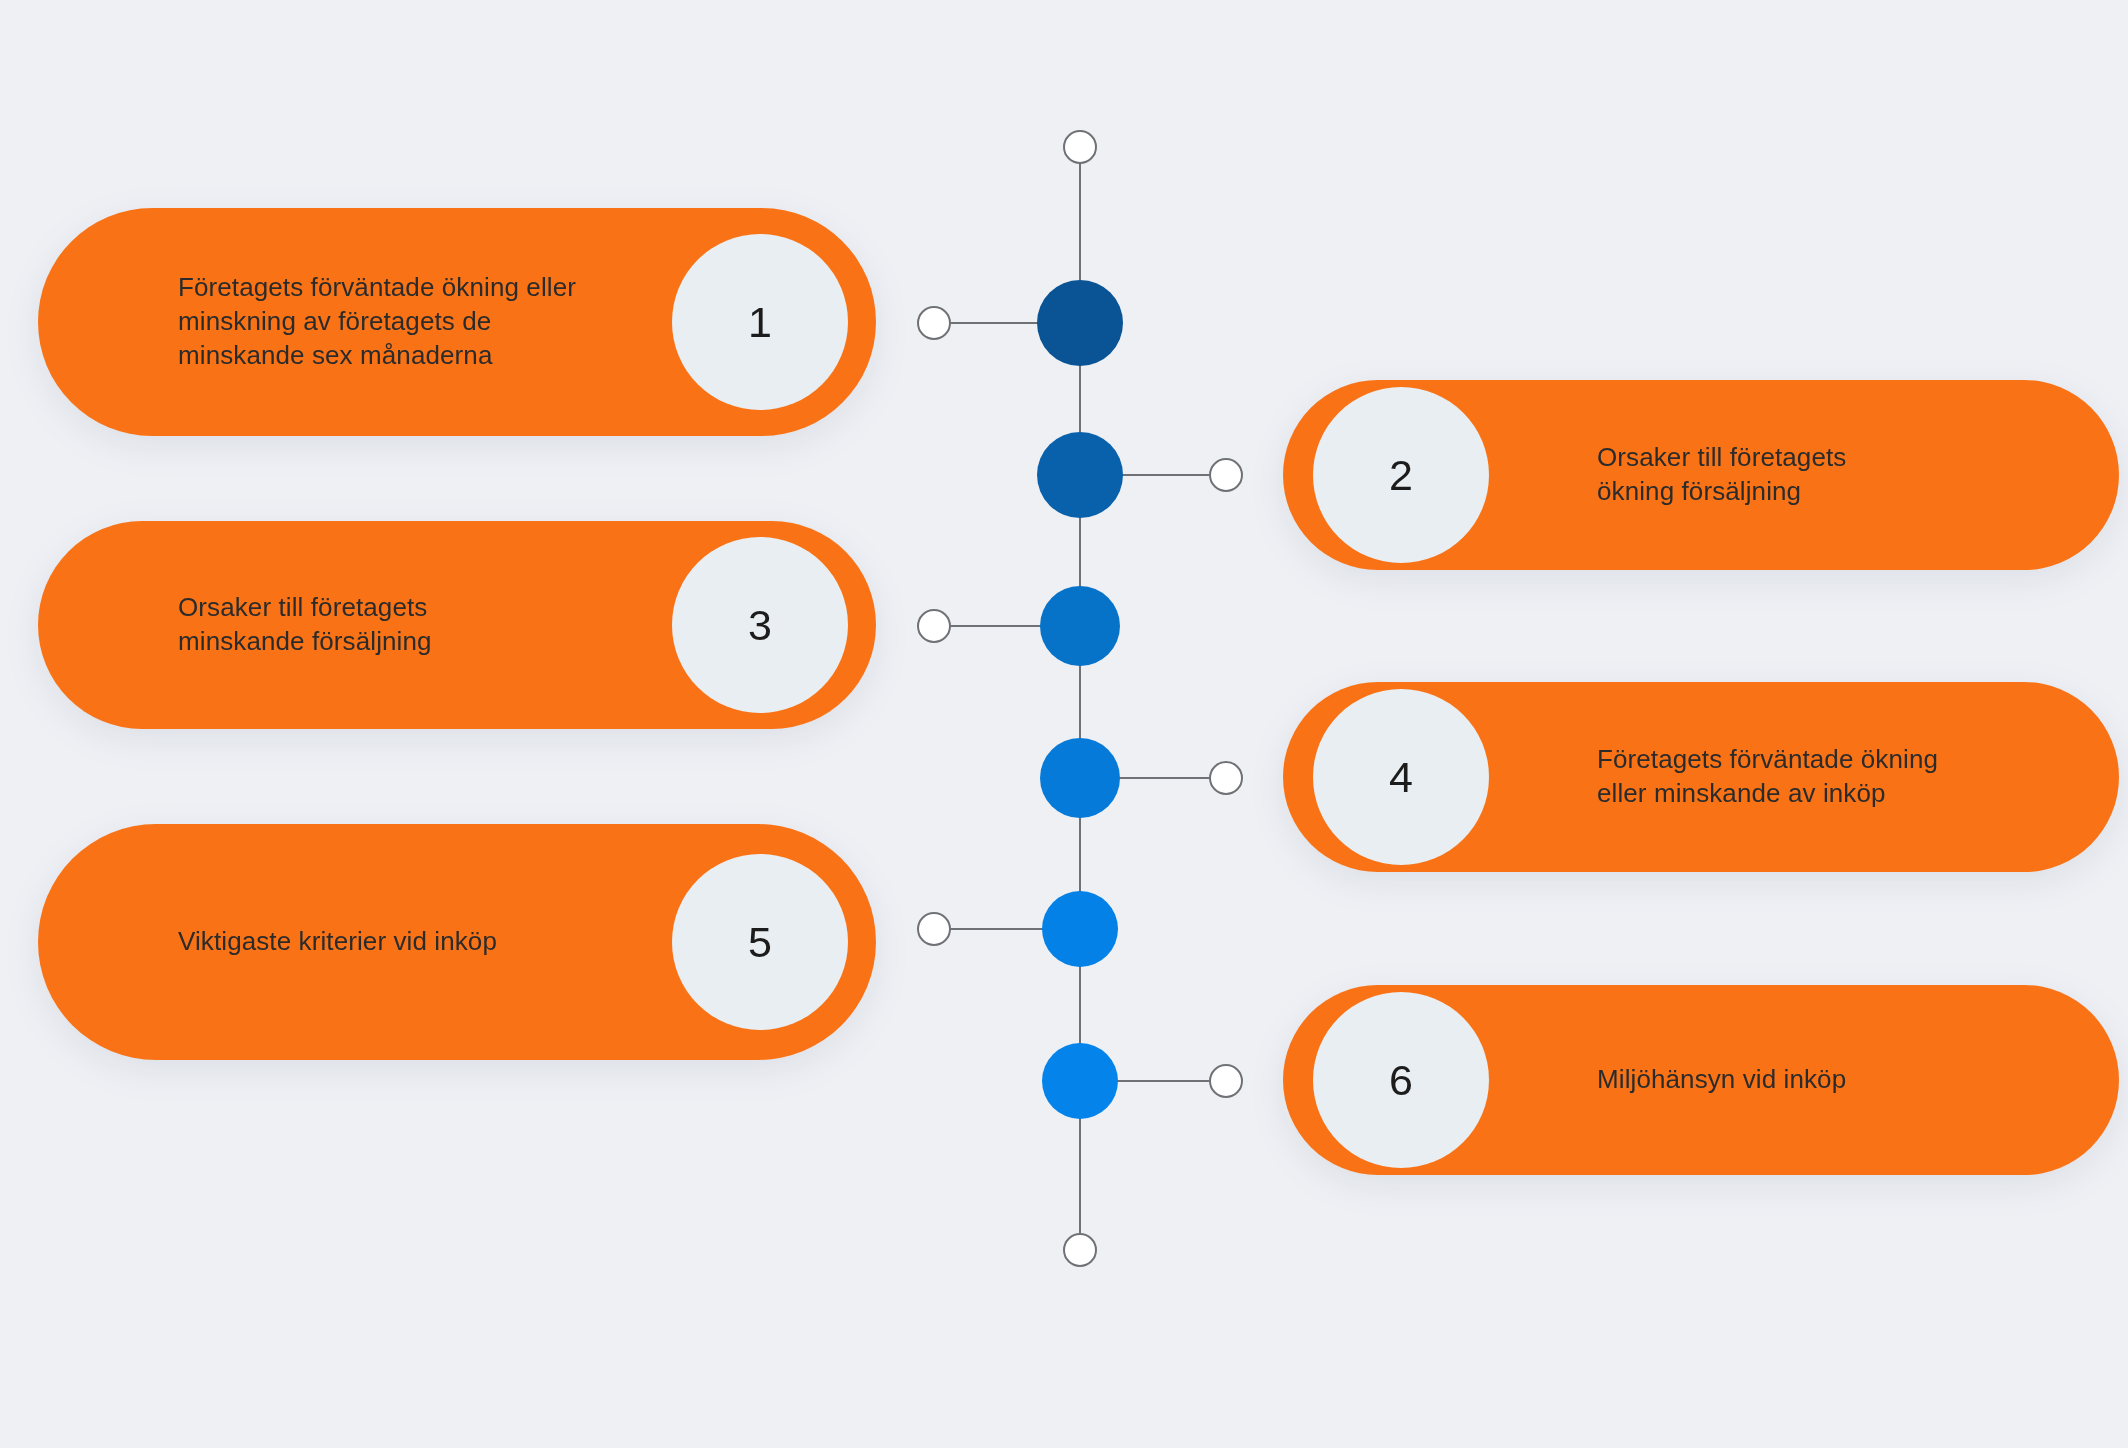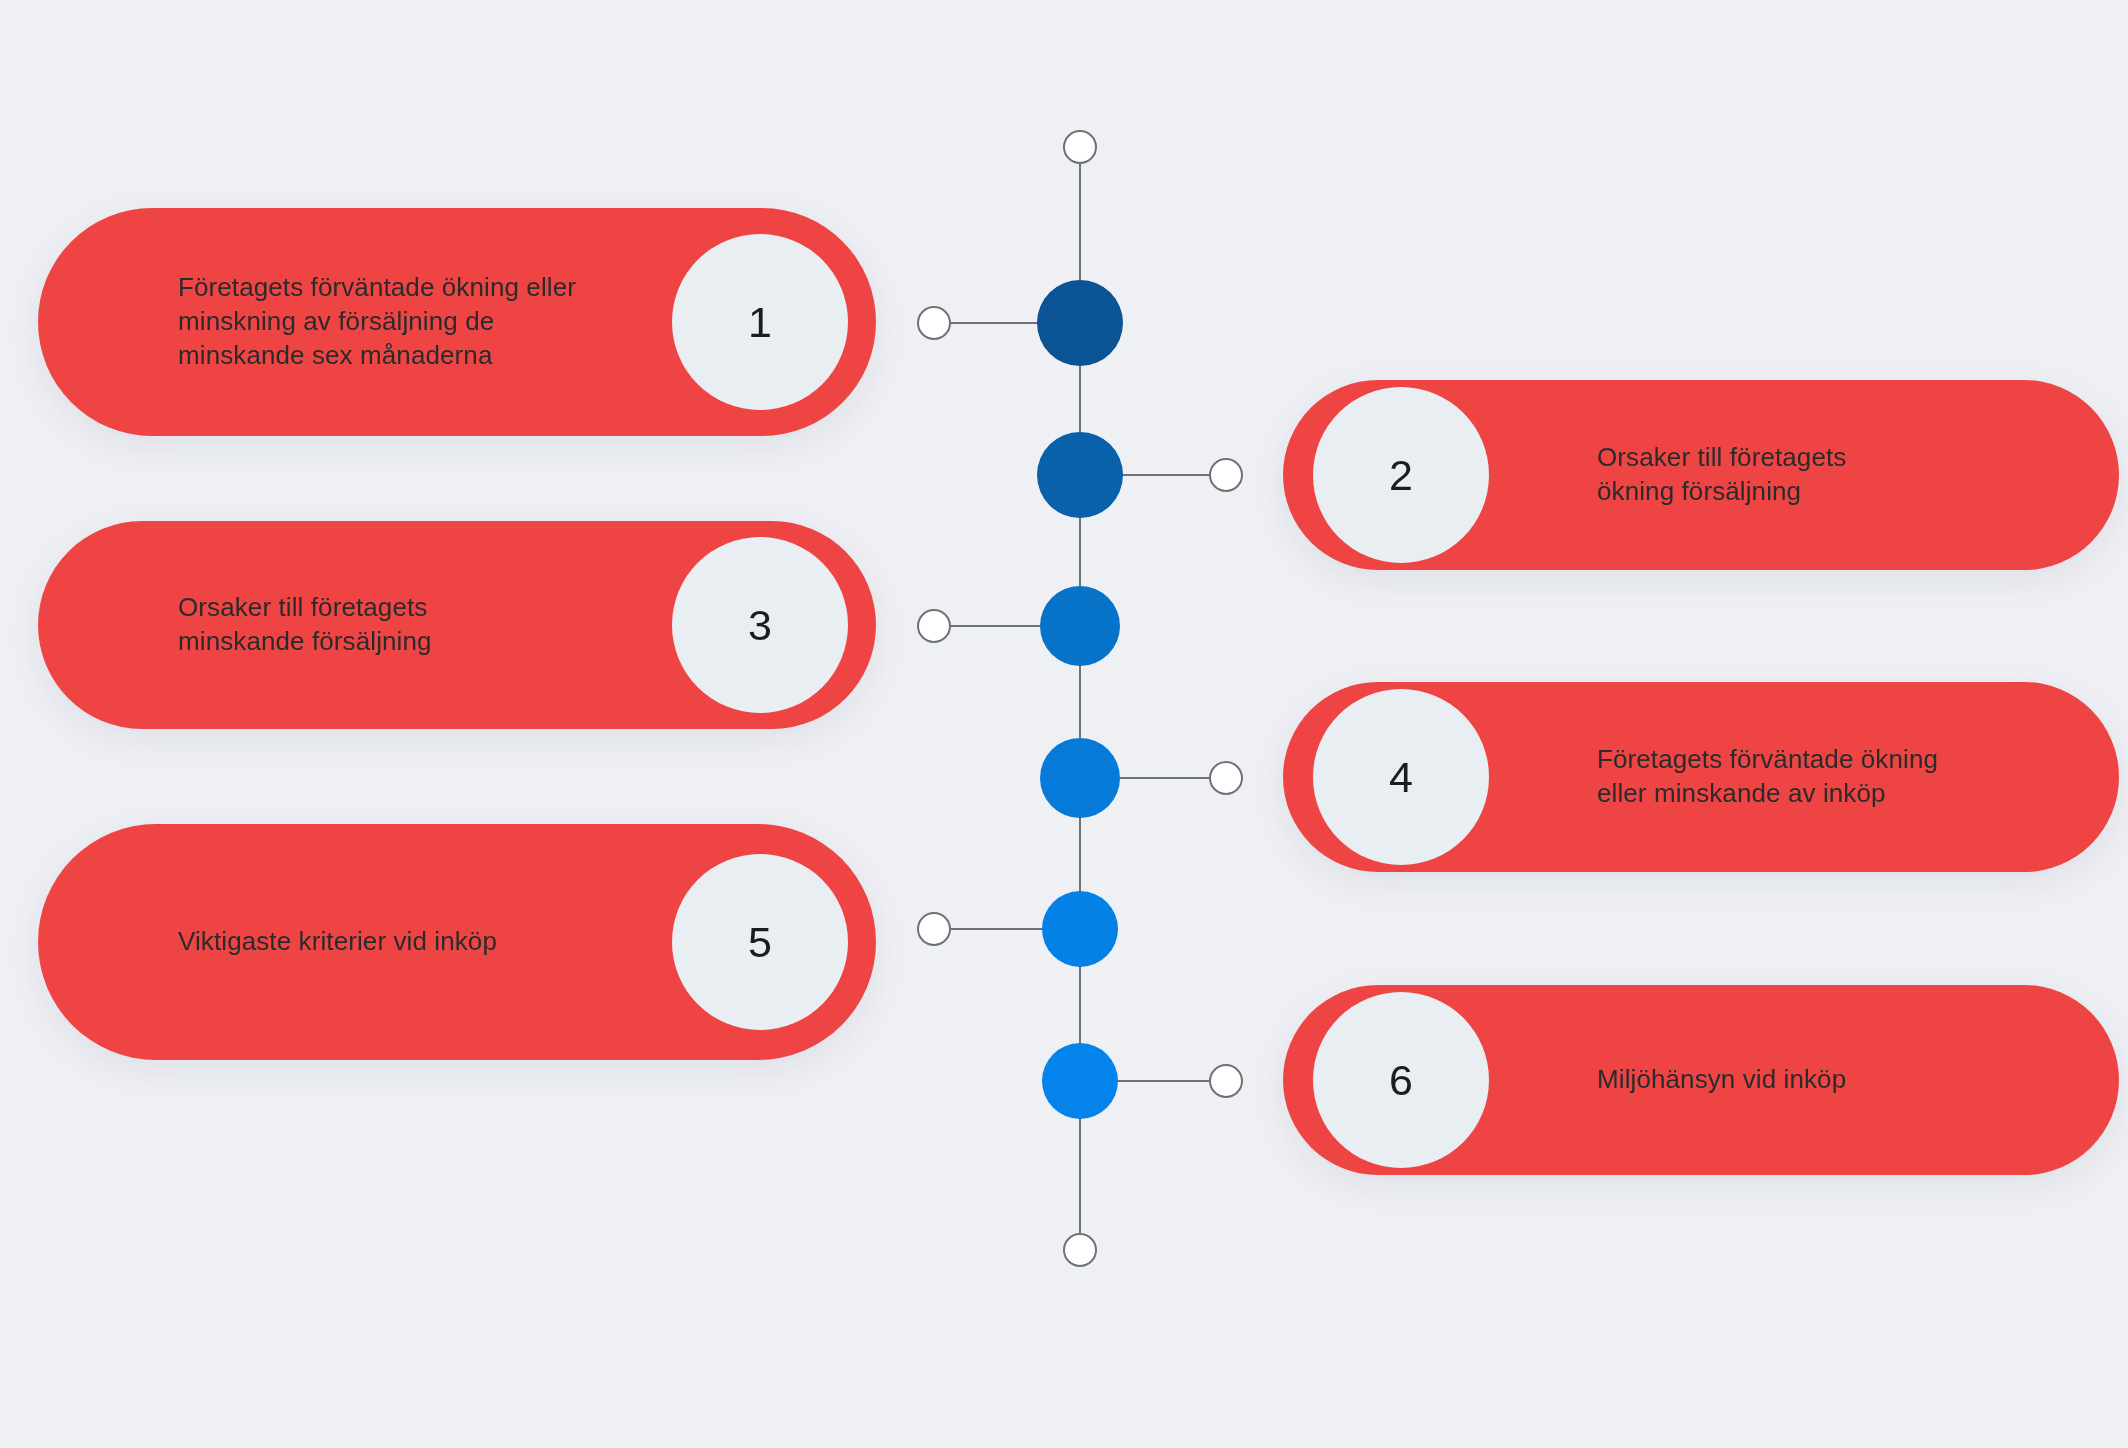--- a/index.html
+++ b/index.html
@@ -62,21 +62,21 @@
     border-radius: 50%;
     background: #ffffff;
     border: 2px solid #6e7276;
     box-sizing: border-box;
     transform: translate(-50%, -50%);
   }
 
   
   .card {
     position: absolute;
-    background: #ef4444;
+    background: #f97316;
     border-radius: 140px;
     box-shadow: 0 10px 34px rgba(120, 130, 150, 0.14);
     display: flex;
     align-items: center;
     box-sizing: border-box;
   }
   .card.left  { flex-direction: row; }
   .card.right { flex-direction: row; }
 
   .badge {
@@ -141,21 +141,21 @@
   <div class="node" style="top:323px; width:86px; height:86px; background:#0a5496;"></div>
   <div class="node" style="top:475px; width:86px; height:86px; background:#0a61ab;"></div>
   <div class="node" style="top:626px; width:80px; height:80px; background:#0672c8;"></div>
   <div class="node" style="top:778px; width:80px; height:80px; background:#067ad8;"></div>
   <div class="node" style="top:929px; width:76px; height:76px; background:#0481e6;"></div>
   <div class="node" style="top:1081px; width:76px; height:76px; background:#0484ea;"></div>
 
   <div class="card left" style="left:38px; top:208px; width:838px; height:228px;">
     <div class="card-text">
       <div>Företagets förväntade ökning eller</div>
-      <div>minskning av försäljning de</div>
+      <div>minskning av företagets de</div>
       <div>minskande sex månaderna</div>
     </div>
     <div class="badge">1</div>
   </div>
 
   <div class="card left" style="left:38px; top:521px; width:838px; height:208px;">
     <div class="card-text">
       <div>Orsaker till företagets</div>
       <div>minskande försäljning</div>
     </div>

